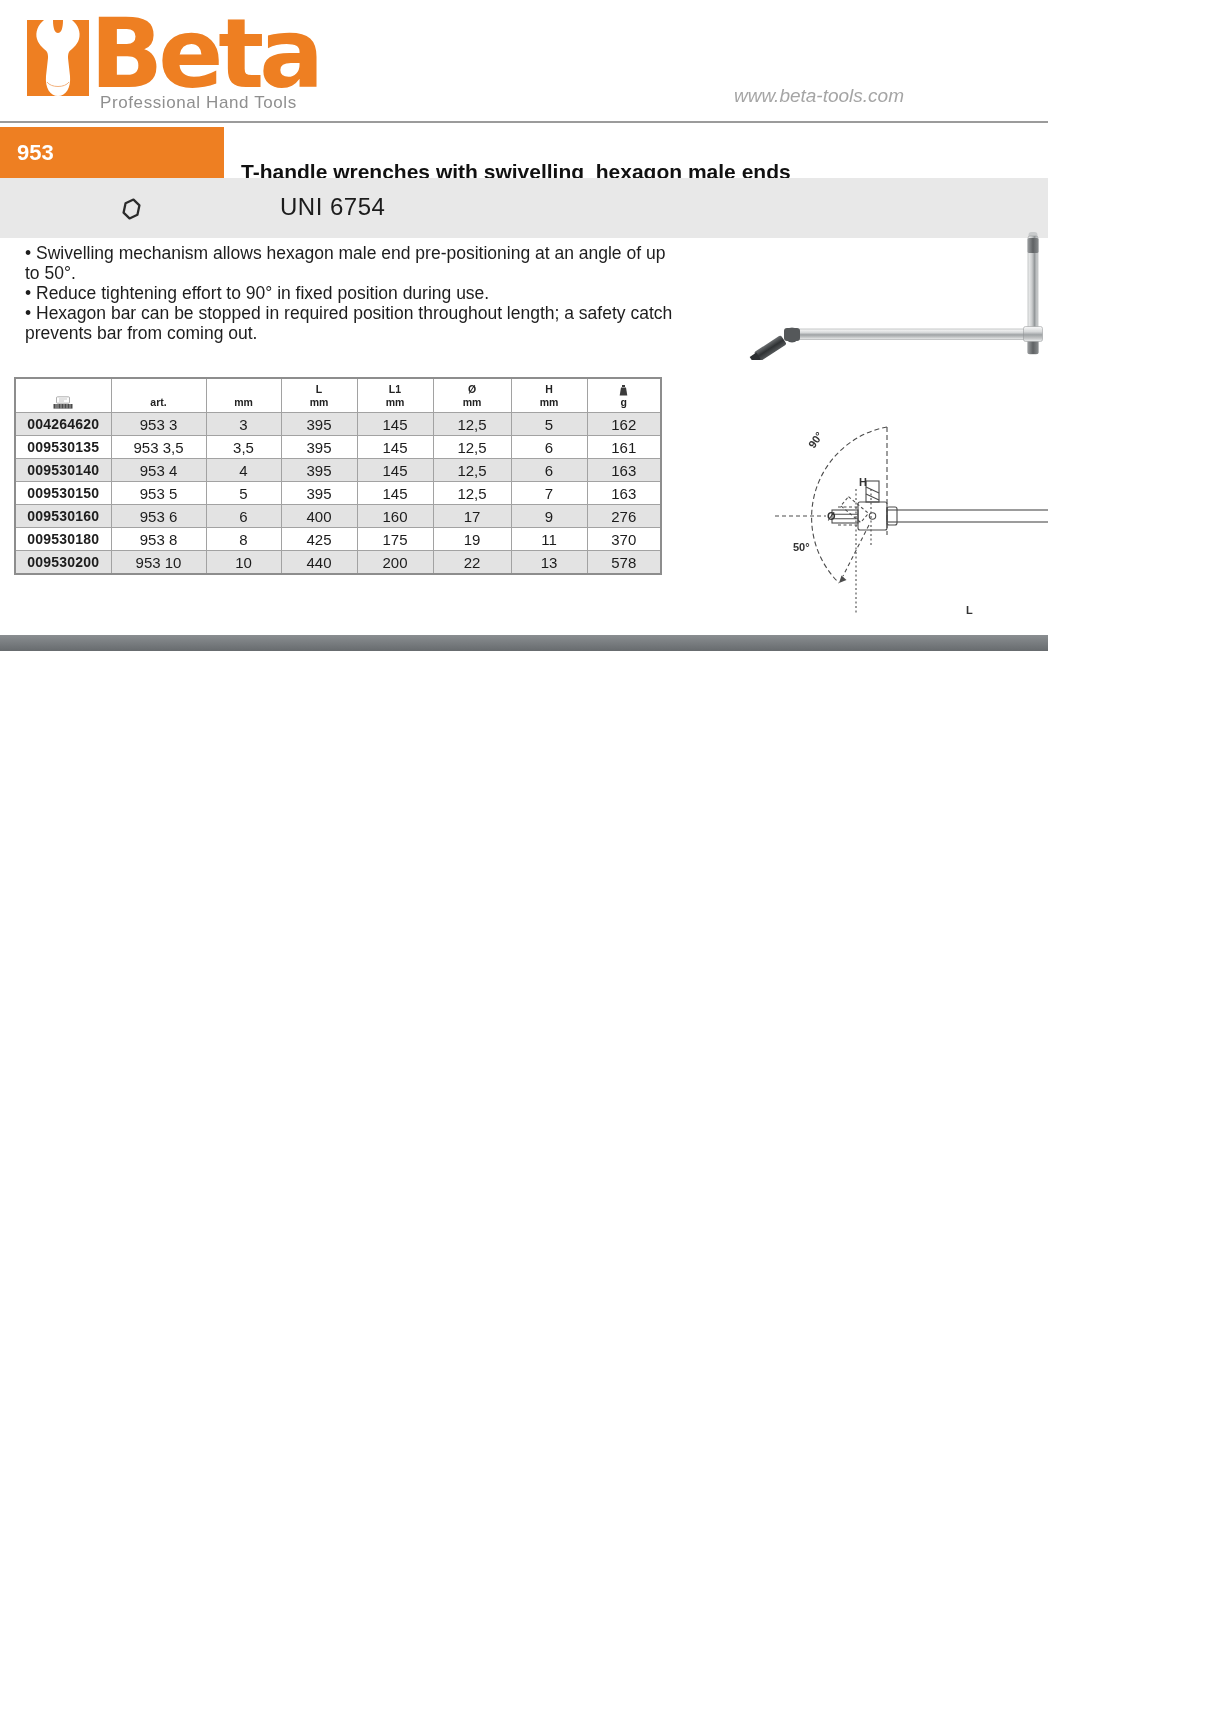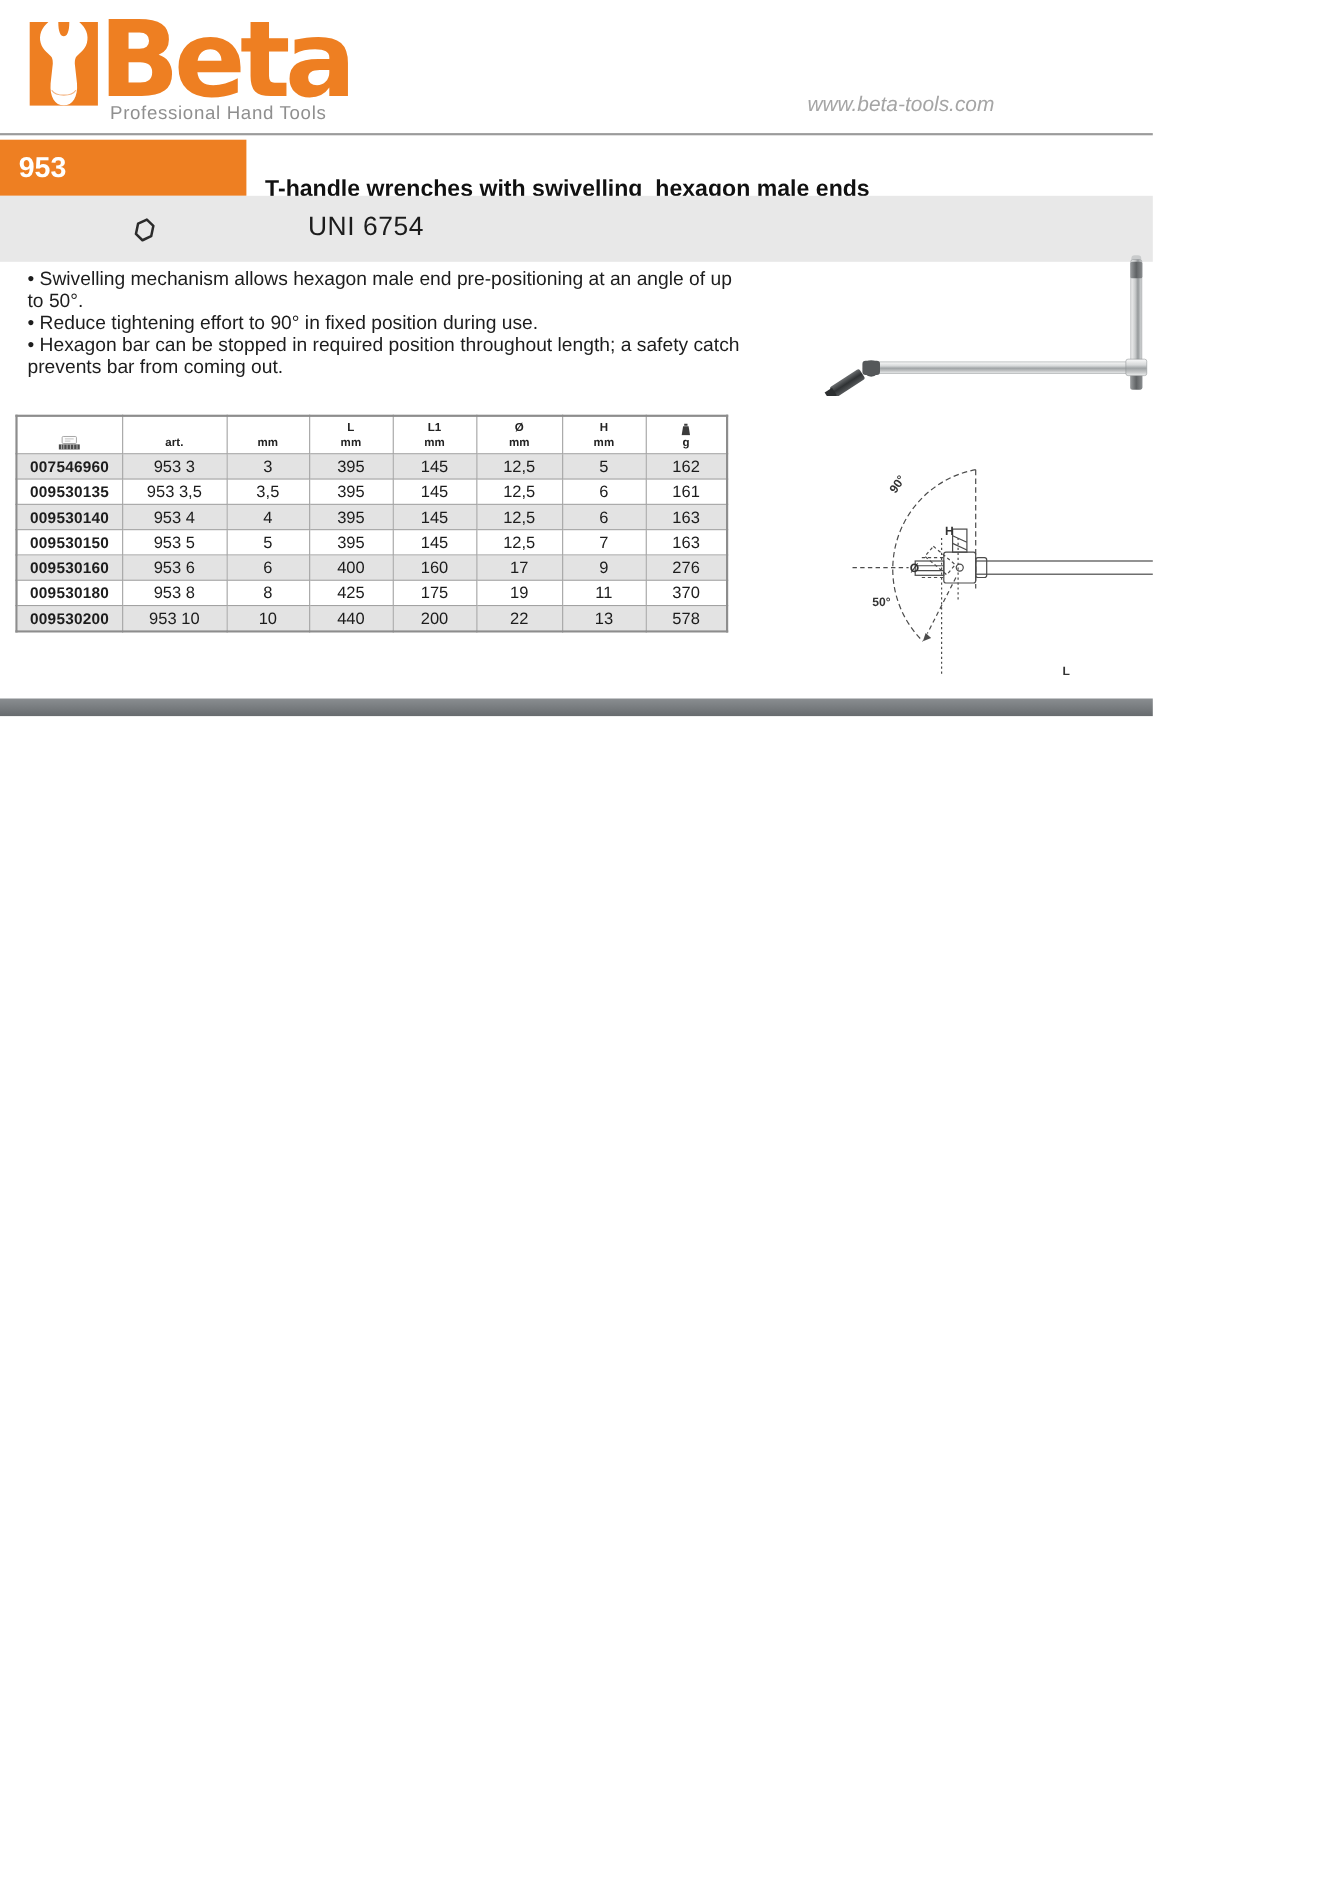--- a/index.html
+++ b/index.html
@@ -10,21 +10,21 @@
   .logo-square{position:absolute;left:27px;top:20px;width:62px;height:76px;background:#ee7f22;}
   .brand-text{position:absolute;left:90px;top:6px;font-family:"DejaVu Sans",sans-serif;
               font-weight:bold;font-size:96px;line-height:1;letter-spacing:-5px;color:#ee7f22;}
   .tagline{position:absolute;left:100px;top:93px;font-size:17px;color:#8f8f8f;letter-spacing:.6px;}
   .website{position:absolute;right:144px;top:85px;font-size:19px;font-style:italic;color:#a5a5a5;}
   .top-rule{position:absolute;left:0;top:121px;width:1214px;height:2px;background:#9b9b9b;}
 
   
   .model-banner{position:absolute;left:0;top:127px;width:224px;height:51px;background:#ee7f22;
                 display:flex;align-items:center;}
-  .model-number{color:#fff;font-weight:bold;font-size:26px;padding-left:17px;}
+  .model-number{color:#fff;font-weight:bold;font-size:22px;padding-left:17px;}
   .page-title{position:absolute;left:241px;top:140px;font-size:21px;font-weight:bold;color:#111;
               white-space:pre;margin-top:20px;}
 
   
   .standard-band{position:absolute;left:0;top:178px;width:1214px;height:60px;background:#e8e8e8;}
   .hex-icon{position:absolute;left:121px;top:197px;}
   .standard-name{position:absolute;left:280px;top:193px;font-size:24px;color:#1c1c1c;letter-spacing:.5px;}
 
   
   .features{position:absolute;left:25px;top:243px;width:650px;font-size:17.5px;line-height:20px;color:#1d1d1d;}
@@ -151,21 +151,21 @@
                 <path d="M3,0 h3 v2 h-3 z" fill="#3b3b3b"></path>
                 <path d="M2,2.4 L7,2.4 L8.3,10.6 L0.7,10.6 Z" fill="#3b3b3b"></path>
               </svg>
               <span>g</span>
             </div>
           </th>
         </tr>
       </thead>
       <tbody>
           <tr>
-            <td class="code">007546960</td>
+            <td class="code">004264620</td>
             <td>953 3</td>
             <td>3</td>
             <td>395</td>
             <td>145</td>
             <td>12,5</td>
             <td>5</td>
             <td>162</td>
           </tr>
           <tr>
             <td class="code">009530135</td>

